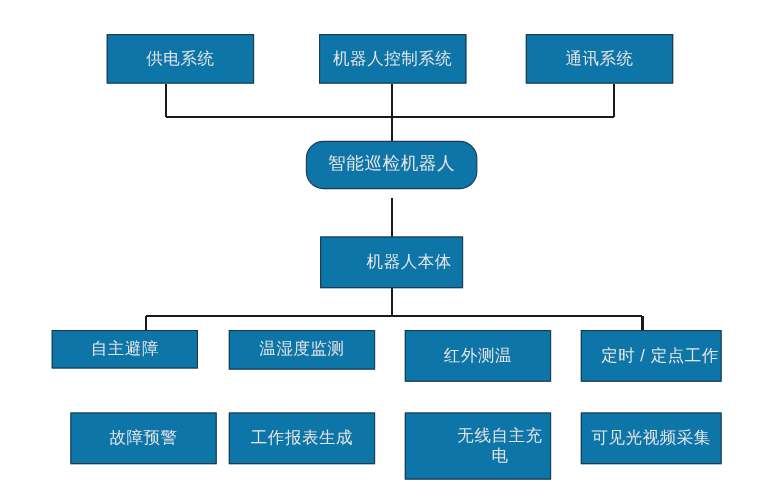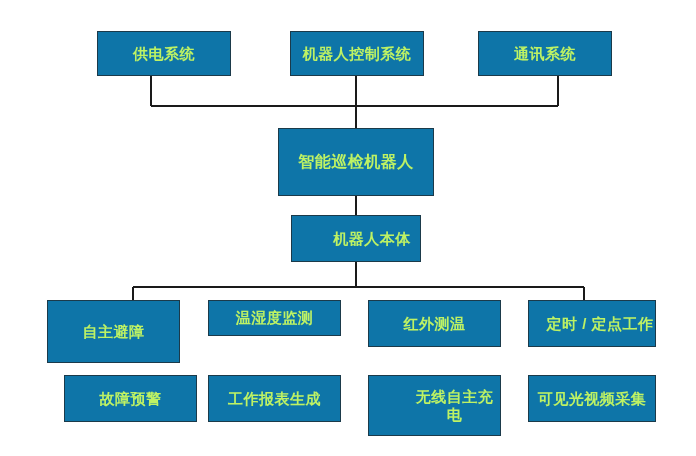--- a/index.html
+++ b/index.html
@@ -24,27 +24,27 @@
     top: 0;
     width: 696px;
     height: 456px;
     pointer-events: none;
   }
   .node {
     position: absolute;
     box-sizing: border-box;
     background: #0E75A8;
     border: 1px solid #1b3a4a;
-    color: #bef264;
+    color: #e5e5e5;
     display: flex;
     align-items: center;
     justify-content: center;
     text-align: center;
     font-size: 15px;
-    font-weight: 700;
+    font-weight: 400;
     letter-spacing: 0.5px;
     line-height: 1.2;
     z-index: 2;
     user-select: none;
   }
   .node.big {
     font-size: 16px;
   }
 </style>
 </head>
@@ -73,29 +73,29 @@
   <div class="node" style="left:97px; top:31px; width:134px; height:45px;">
     <span>供电系统</span>
   </div>
   <div class="node" style="left:290px; top:31px; width:134px; height:45px;">
     <span>机器人控制系统</span>
   </div>
   <div class="node" style="left:478px; top:31px; width:134px; height:45px;">
     <span>通讯系统</span>
   </div>
 
-  <div class="node big" style="left:278px; top:128px; width:156px; height:68px;">
+  <div class="node big" style="left:278px; top:128px; width:156px; height:44px;border-radius:16px;">
     <span>智能巡检机器人</span>
   </div>
 
   <div class="node" style="left:291px; top:215px; width:130px; height:47px;padding-left:32px;">
     <span>机器人本体</span>
   </div>
 
-  <div class="node" style="left:47px; top:300px; width:133px; height:63px;">
+  <div class="node" style="left:47px; top:300px; width:133px; height:35px;">
     <span>自主避障</span>
   </div>
   <div class="node" style="left:208px; top:300px; width:133px; height:36px;">
     <span>温湿度监测</span>
   </div>
   <div class="node" style="left:368px; top:300px; width:133px; height:47px;align-items:center;">
     <span>红外测温</span>
   </div>
   <div class="node" style="left:528px; top:300px; width:128px; height:47px;padding-left:16px;">
     <span>定时 / 定点工作</span>

